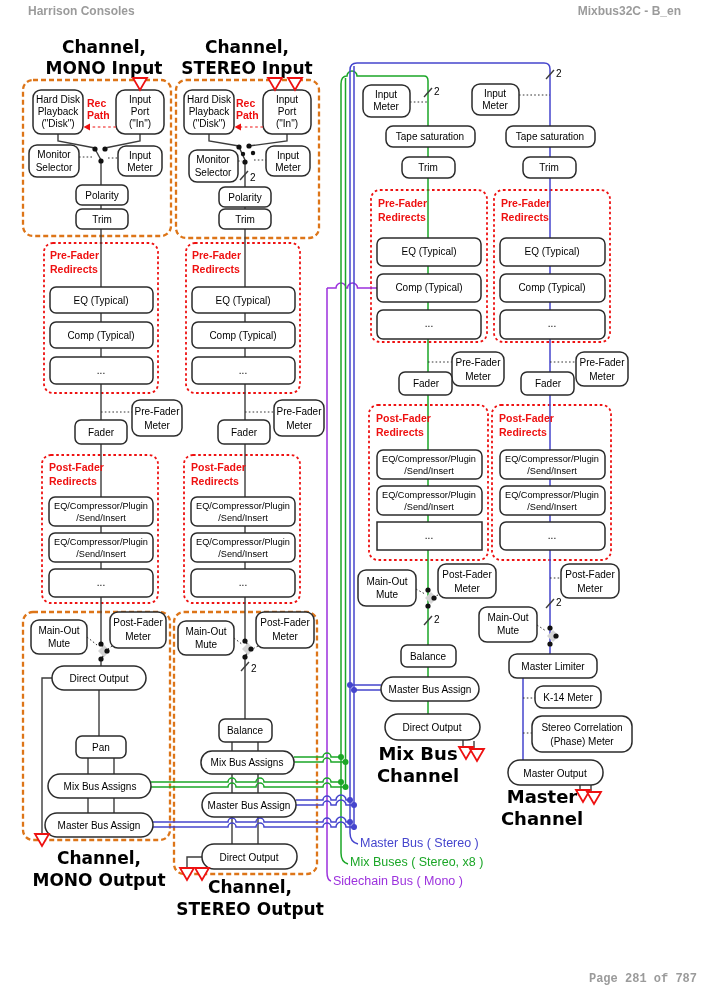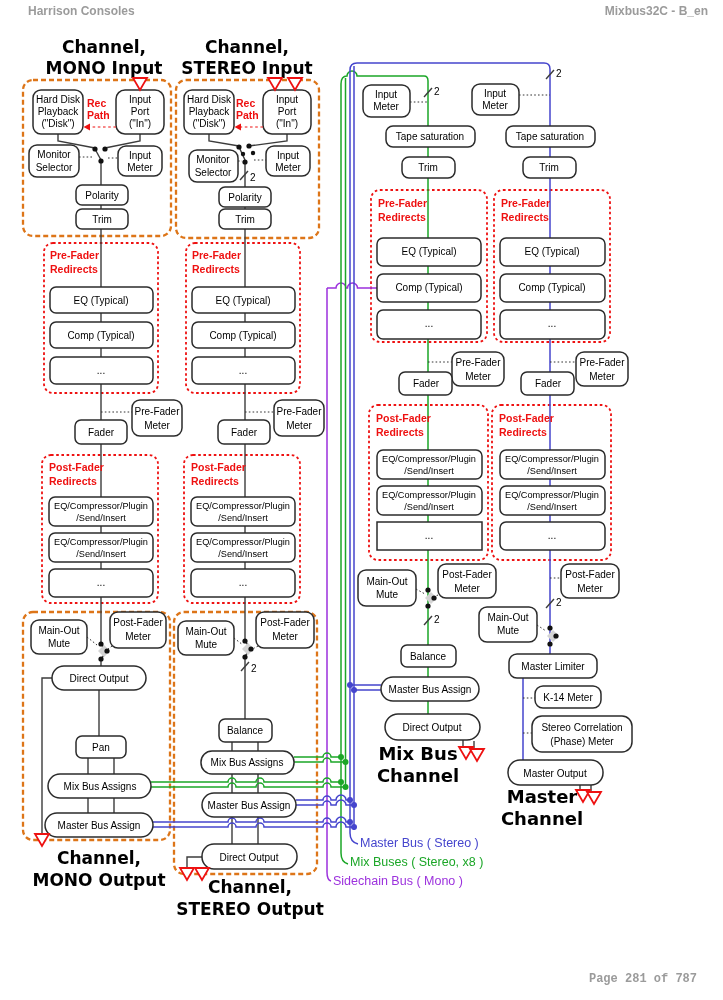--- a/index.html
+++ b/index.html
@@ -1,20 +1,20 @@
 <!DOCTYPE html>
 <html><head>
 <meta charset="utf-8">
 <title>Mixbus32C - B_en</title>
 <style>
   html,body{margin:0;padding:0;background:#fff;}
   body{width:723px;height:1000px;position:relative;font-family:"Liberation Sans",sans-serif;}
   .hdr{position:absolute;color:#9b9b9b;font-weight:bold;font-size:12px;}
   #hdrL{left:28px;top:4px;}
-  #hdrR{right:15px;top:4px;}
+  #hdrR{right:42px;top:4px;}
   #ftrR{right:26px;top:972px;font-family:Liberation Mono, monospace;}
   svg{position:absolute;left:0;top:0;}
   .box{fill:#fff;stroke:#2b2b2b;stroke-width:1.5;}
   .t{font-family:"Liberation Sans",sans-serif;font-size:10px;fill:#000;text-anchor:middle;}
   .tt{font-size:9.2px;}
   .num{font-family:"Liberation Sans",sans-serif;font-size:10px;fill:#000;text-anchor:start;}
   .redlbl{font-family:"Liberation Sans",sans-serif;font-size:10.5px;font-weight:600;fill:#ee1111;text-anchor:start;}
   .title{font-family:"DejaVu Sans",sans-serif;font-weight:bold;font-size:17px;fill:#000;text-anchor:middle;}
   .title2{font-size:18px;}
   .wire{stroke:#3c3c3c;stroke-width:1.4;fill:none;}

